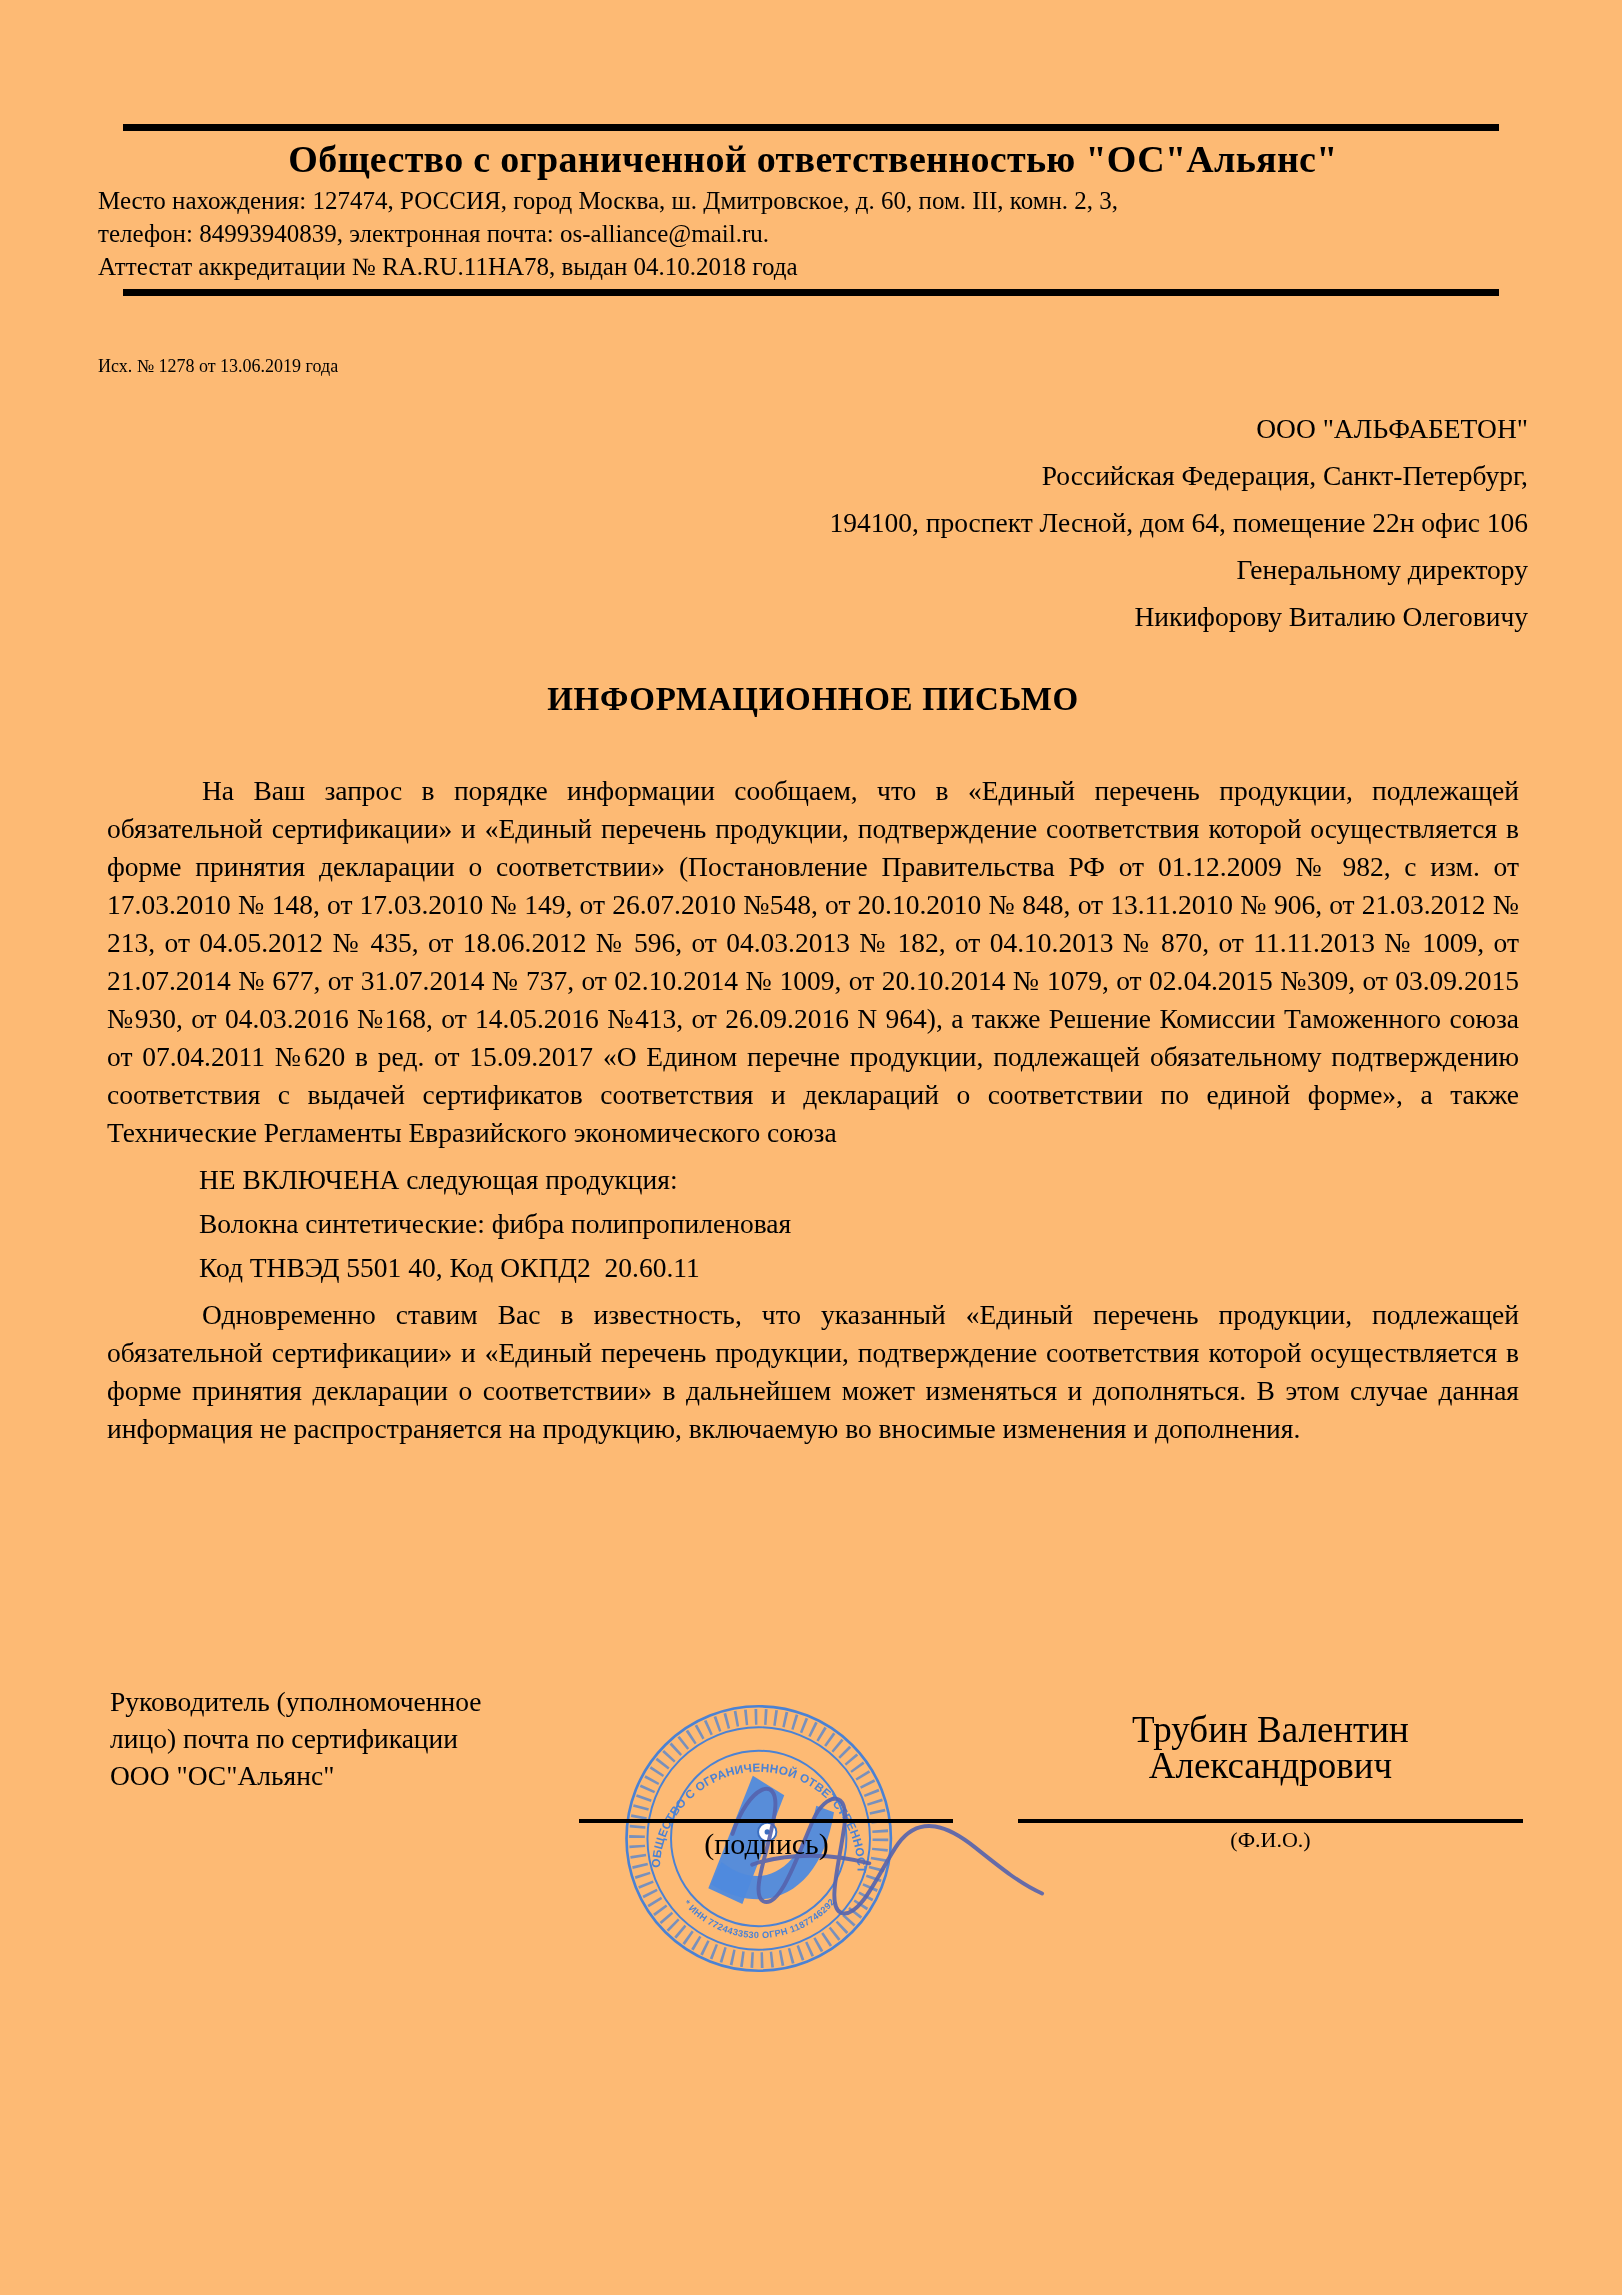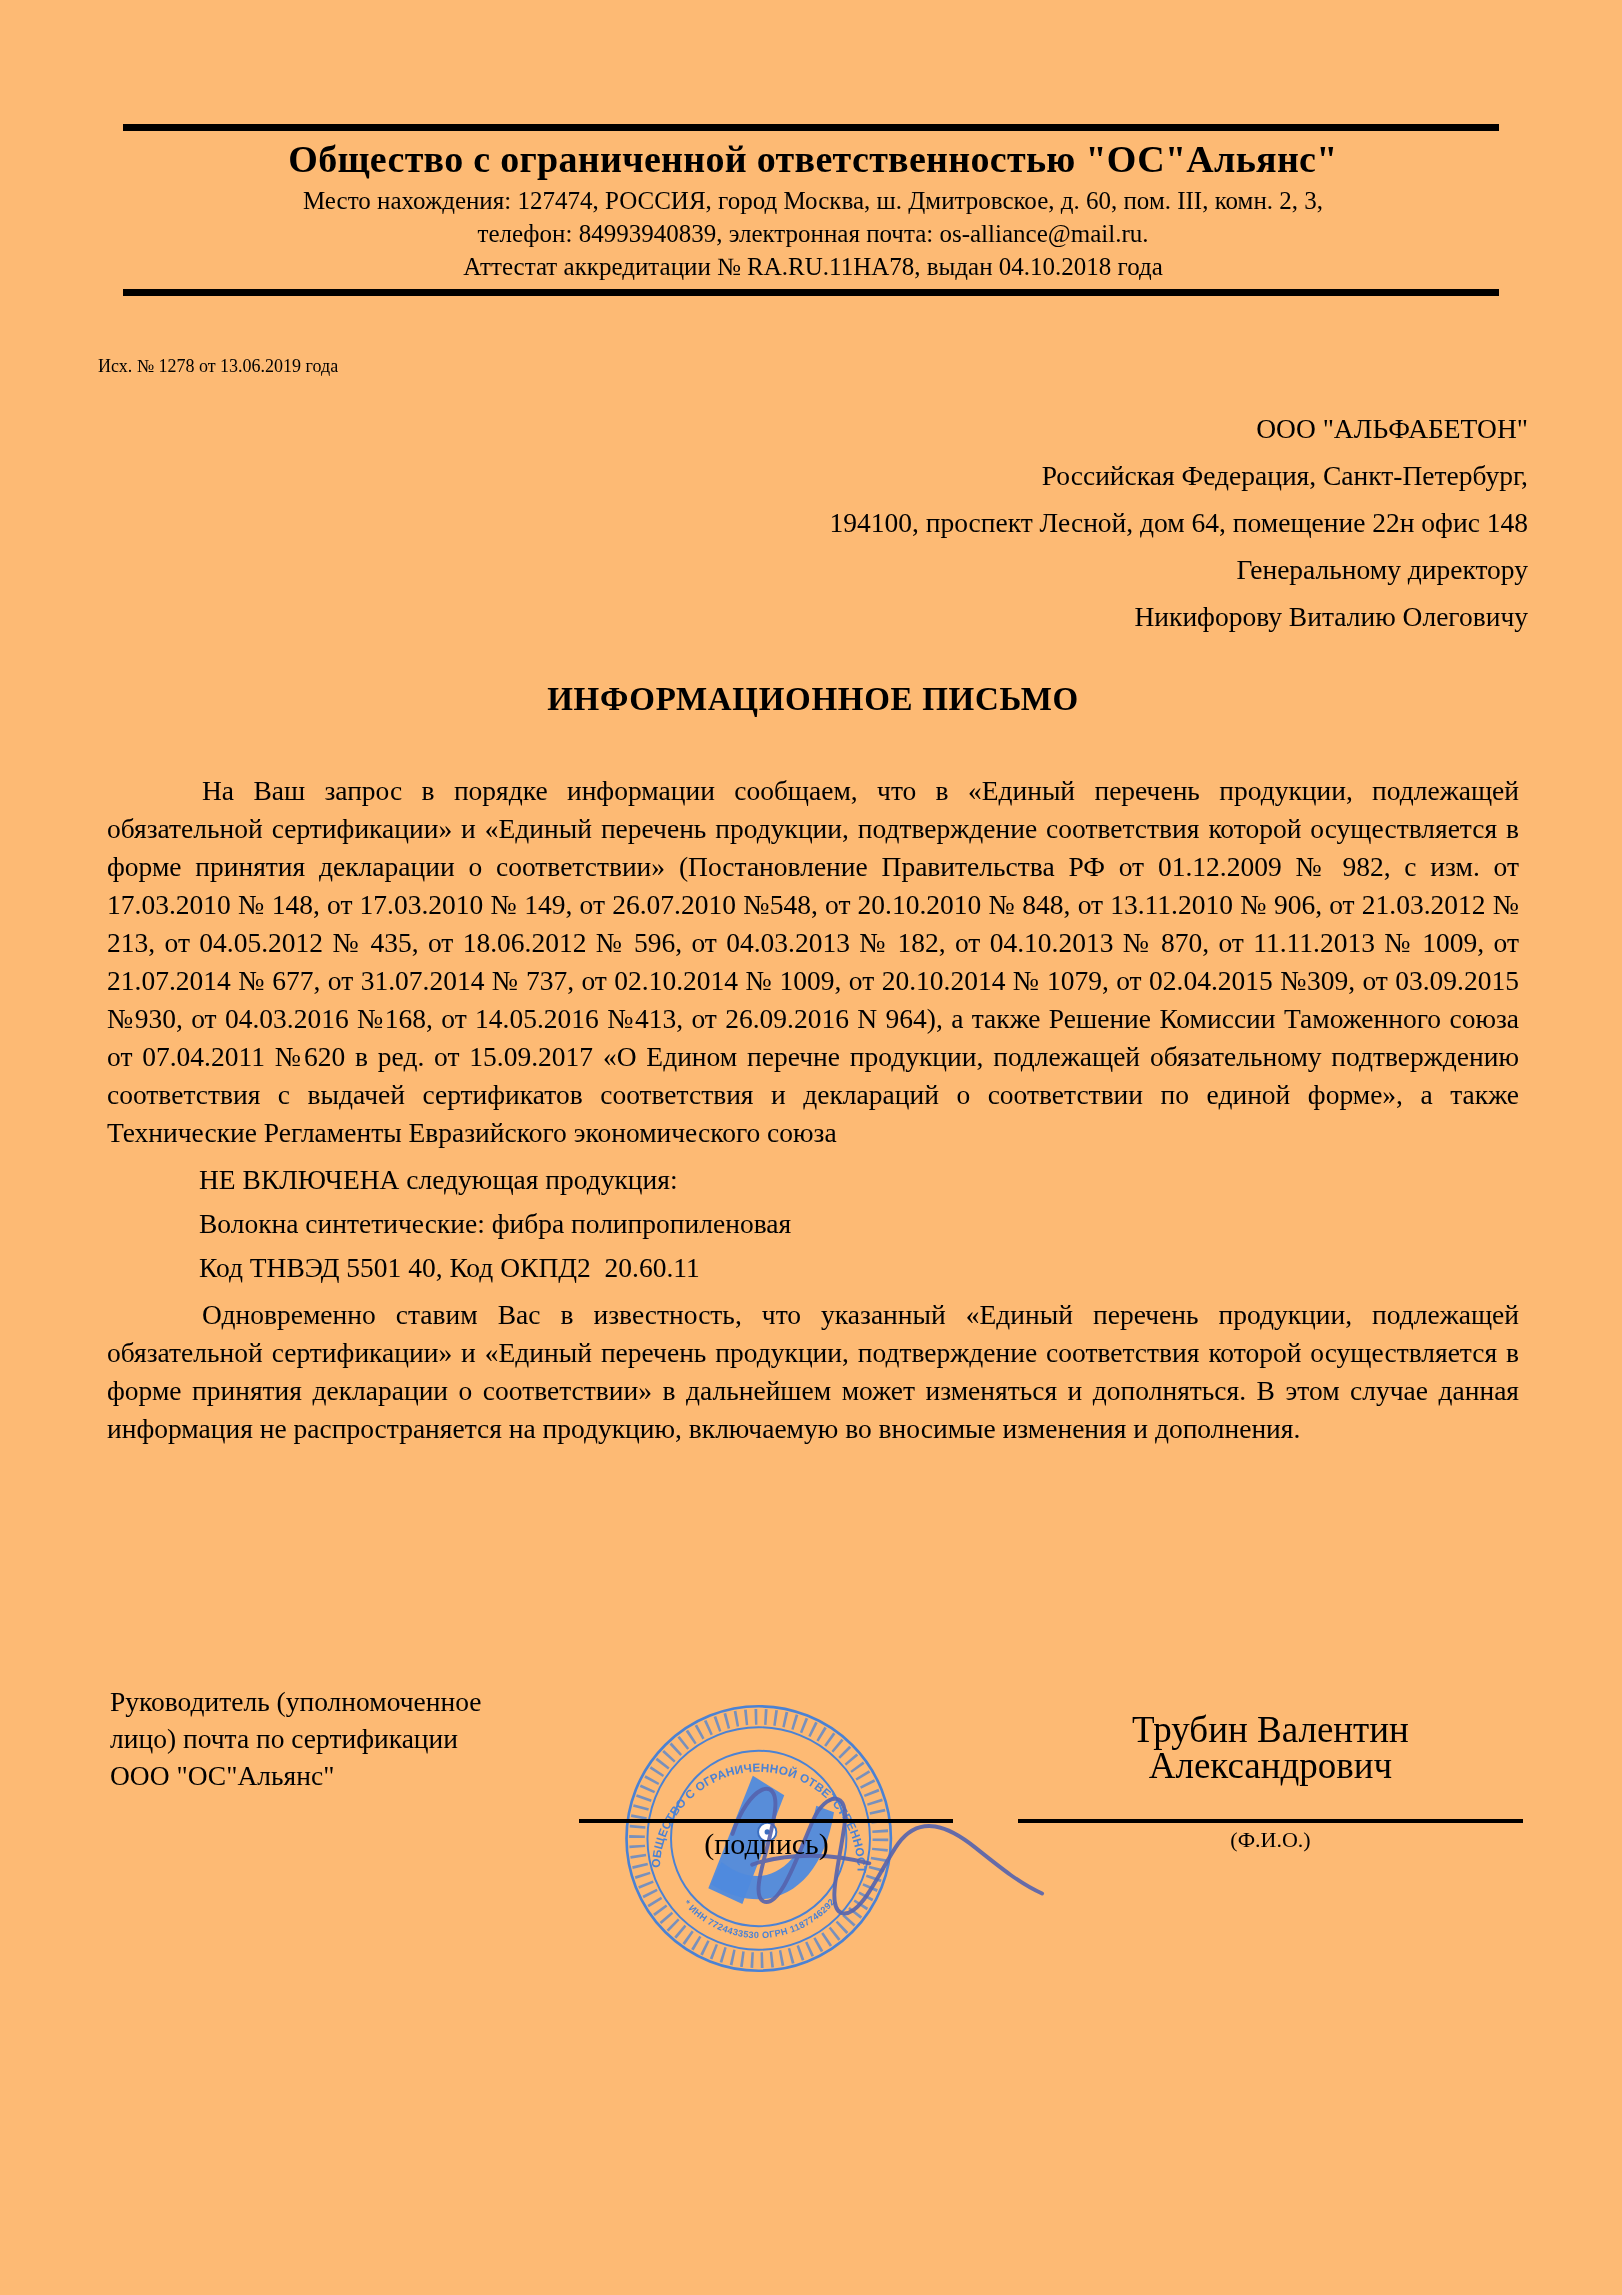--- a/index.html
+++ b/index.html
@@ -10,21 +10,21 @@
     font-family:"Liberation Serif", serif;
     color:#000000;
     overflow:hidden;
   }
   .content{padding:124px 95px 0 98px;}
   .rule{height:7.2px;background:#000;margin:0 29.4px 0 25px;}
   .org-name{
     font-size:38px;font-weight:bold;text-align:center;
     margin:5.2px 0 1.3px 0;line-height:46px;letter-spacing:0.3px;
   }
-  .head-line{font-size:25px;text-align:center;line-height:33px;}
+  .head-line{font-size:25px;text-align:left;line-height:33px;}
   .rule2{margin-top:6.5px;}
   .outgoing{font-size:18px;margin-top:60px;}
   .recipient{margin-top:27.5px;text-align:right;font-size:27.5px;line-height:47px;}
   .letter-title{
     margin-top:41px;text-align:center;font-size:33px;font-weight:bold;
     letter-spacing:0.7px;
   }
   .bodytext{margin-top:54px;font-size:27.5px;line-height:38px;}
   .para{margin:9px;text-align:justify;text-indent:95px;}
   .plain{margin:6px;text-indent:95px;text-align:left;}
@@ -73,21 +73,21 @@
     <div class="head-line">телефон: 84993940839, электронная почта: os-alliance@mail.ru.</div>
     <div class="head-line">Аттестат аккредитации № RA.RU.11НА78, выдан 04.10.2018 года</div>
 
     <div class="rule rule2"></div>
 
     <div class="outgoing">Исх. № 1278 от 13.06.2019 года</div>
 
     <div class="recipient">
       <div>ООО "АЛЬФАБЕТОН"</div>
       <div>Российская Федерация, Санкт-Петербург,</div>
-      <div>194100, проспект Лесной, дом 64, помещение 22н офис 148</div>
+      <div>194100, проспект Лесной, дом 64, помещение 22н офис 106</div>
       <div>Генеральному директору</div>
       <div>Никифорову Виталию Олеговичу</div>
     </div>
 
     <div class="letter-title">ИНФОРМАЦИОННОЕ ПИСЬМО</div>
 
     <div class="bodytext">
       <p class="para">На Ваш запрос в порядке информации сообщаем, что в «Единый перечень продукции, подлежащей обязательной сертификации» и «Единый перечень продукции, подтверждение соответствия которой осуществляется в форме принятия декларации о соответствии» (Постановление Правительства РФ от 01.12.2009 № 982, с изм. от 17.03.2010 № 148, от 17.03.2010 № 149, от 26.07.2010 №548, от 20.10.2010 № 848, от 13.11.2010 № 906, от 21.03.2012 № 213, от 04.05.2012 № 435, от 18.06.2012 № 596, от 04.03.2013 № 182, от 04.10.2013 № 870, от 11.11.2013 № 1009, от 21.07.2014 № 677, от 31.07.2014 № 737, от 02.10.2014 № 1009, от 20.10.2014 № 1079, от 02.04.2015 №309, от 03.09.2015 №930, от 04.03.2016 №168, от 14.05.2016 №413, от 26.09.2016 N 964), а также Решение Комиссии Таможенного союза от 07.04.2011 №620 в ред. от 15.09.2017 «О Едином перечне продукции, подлежащей обязательному подтверждению соответствия с выдачей сертификатов соответствия и деклараций о соответствии по единой форме», а также Технические Регламенты Евразийского экономического союза</p>
       <p class="plain">НЕ ВКЛЮЧЕНА следующая продукция:</p>
       <p class="plain">Волокна синтетические: фибра полипропиленовая</p>

